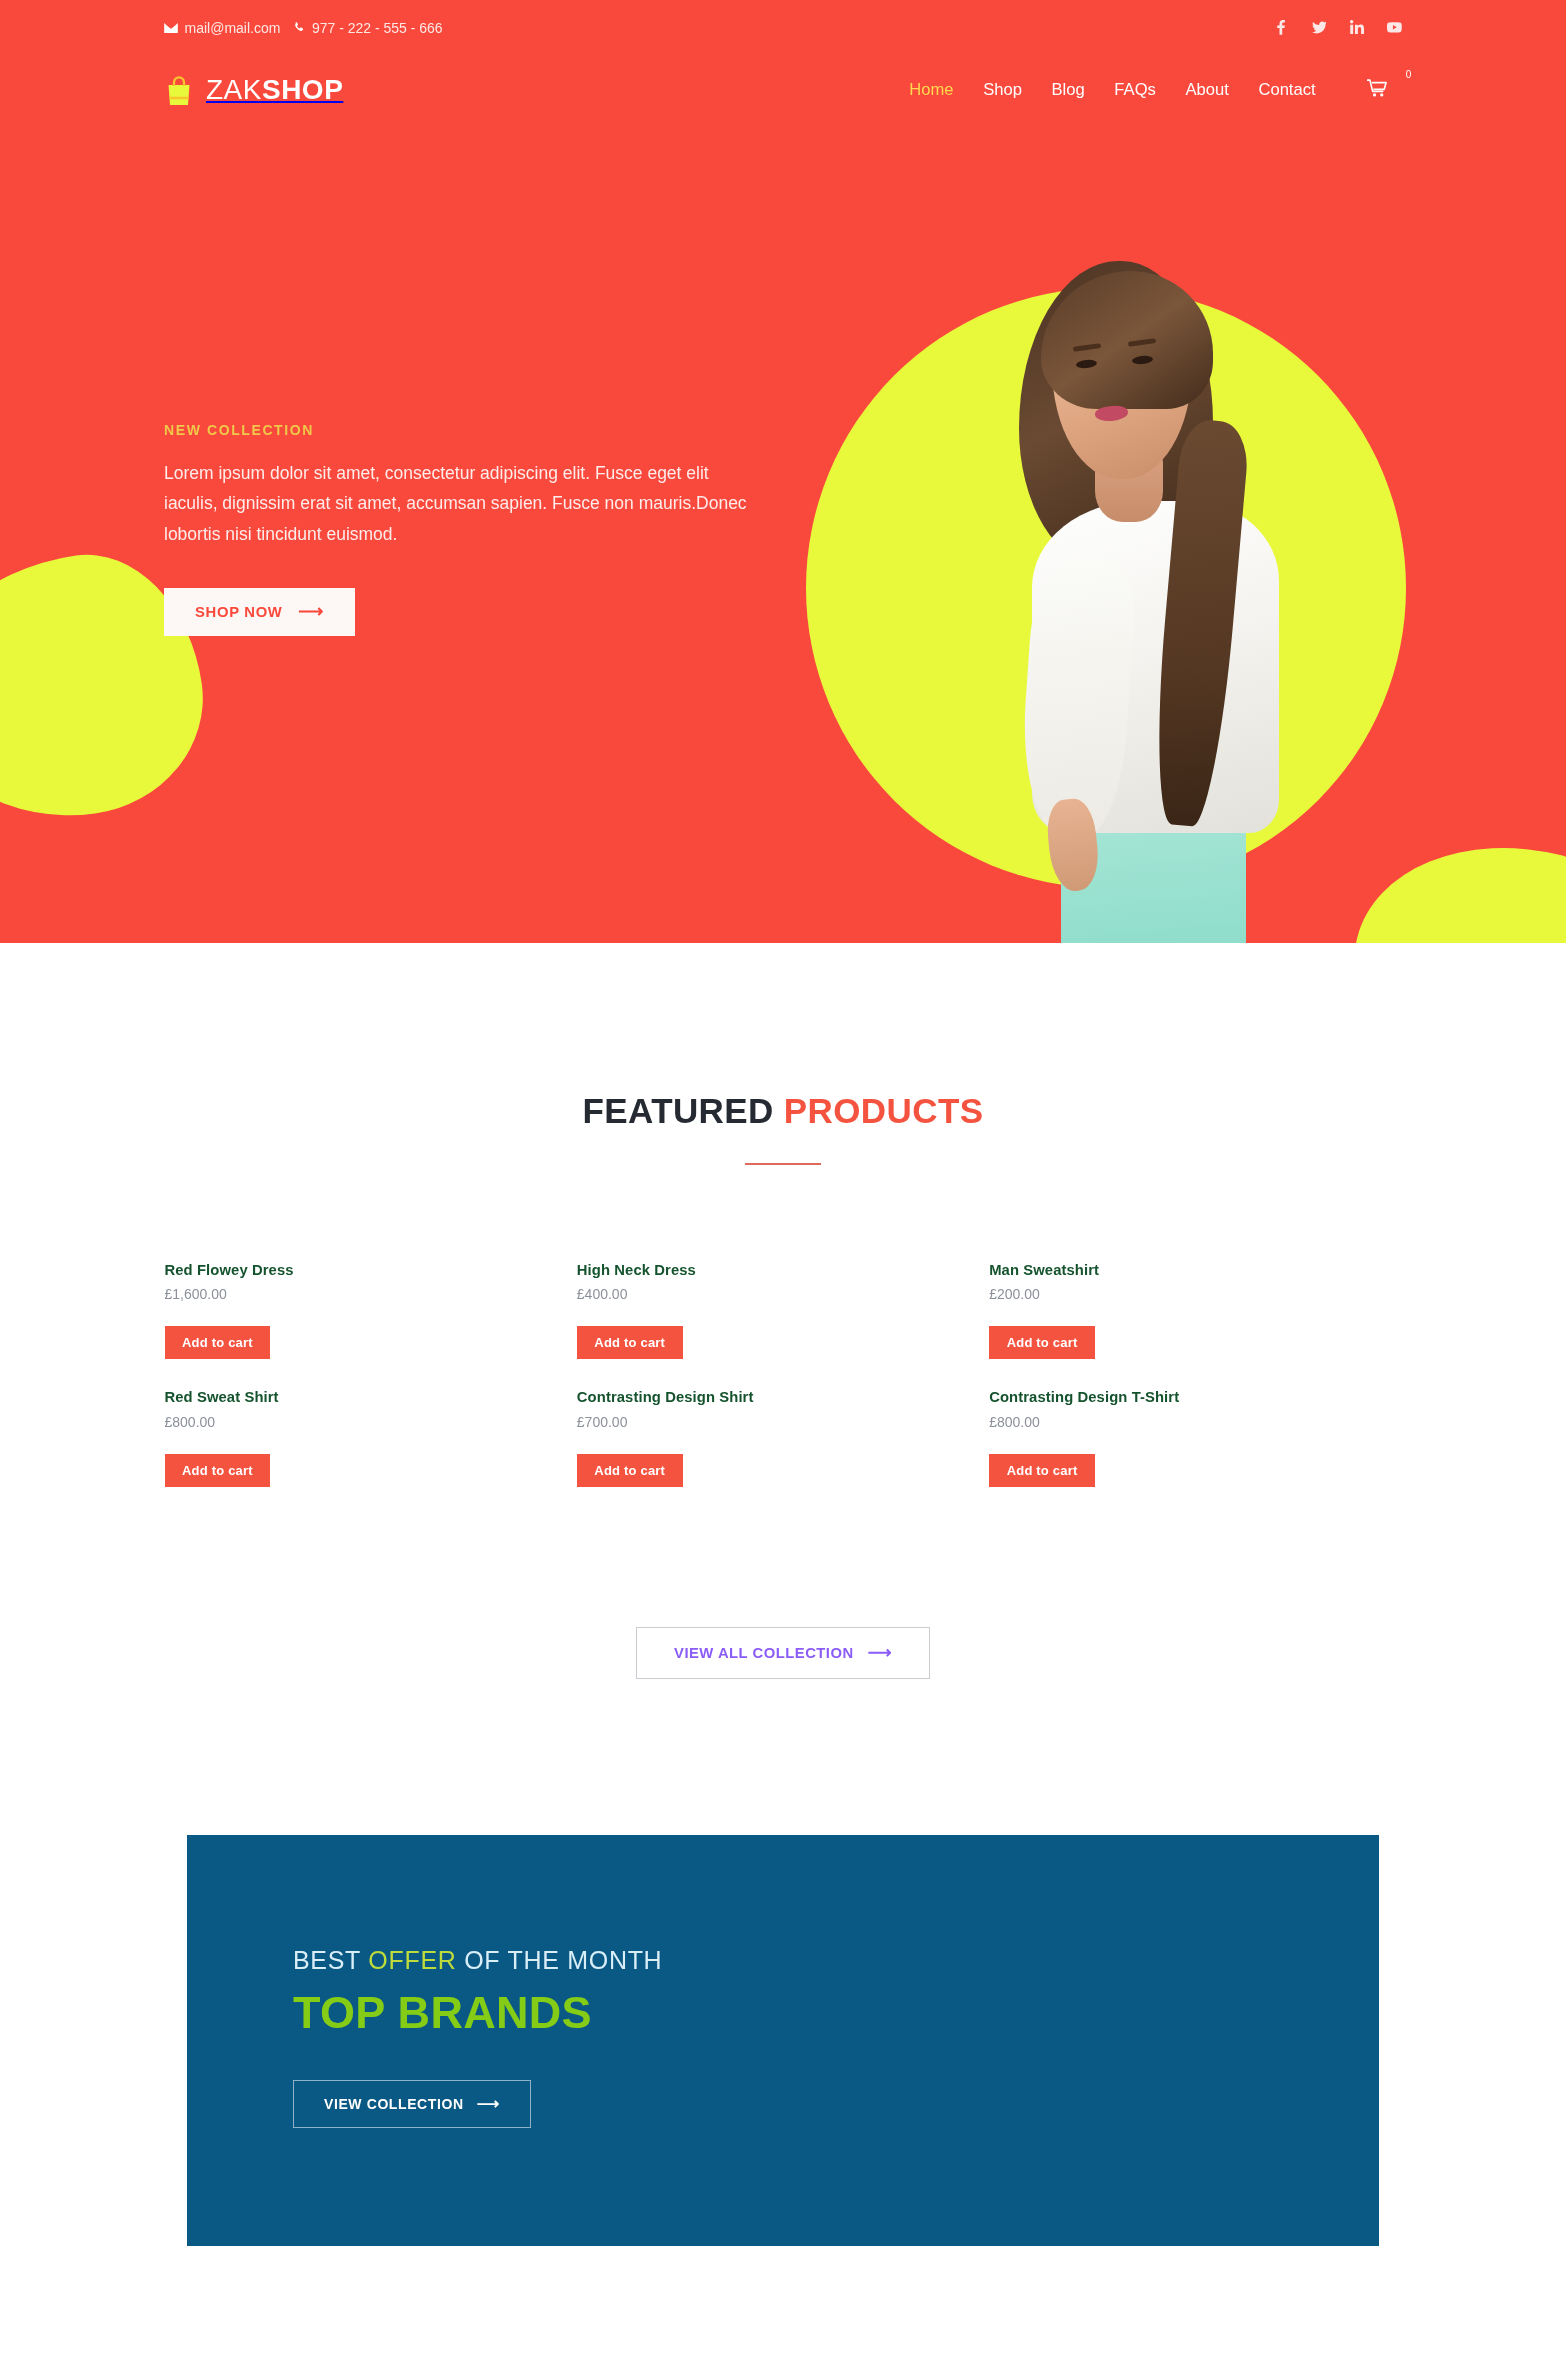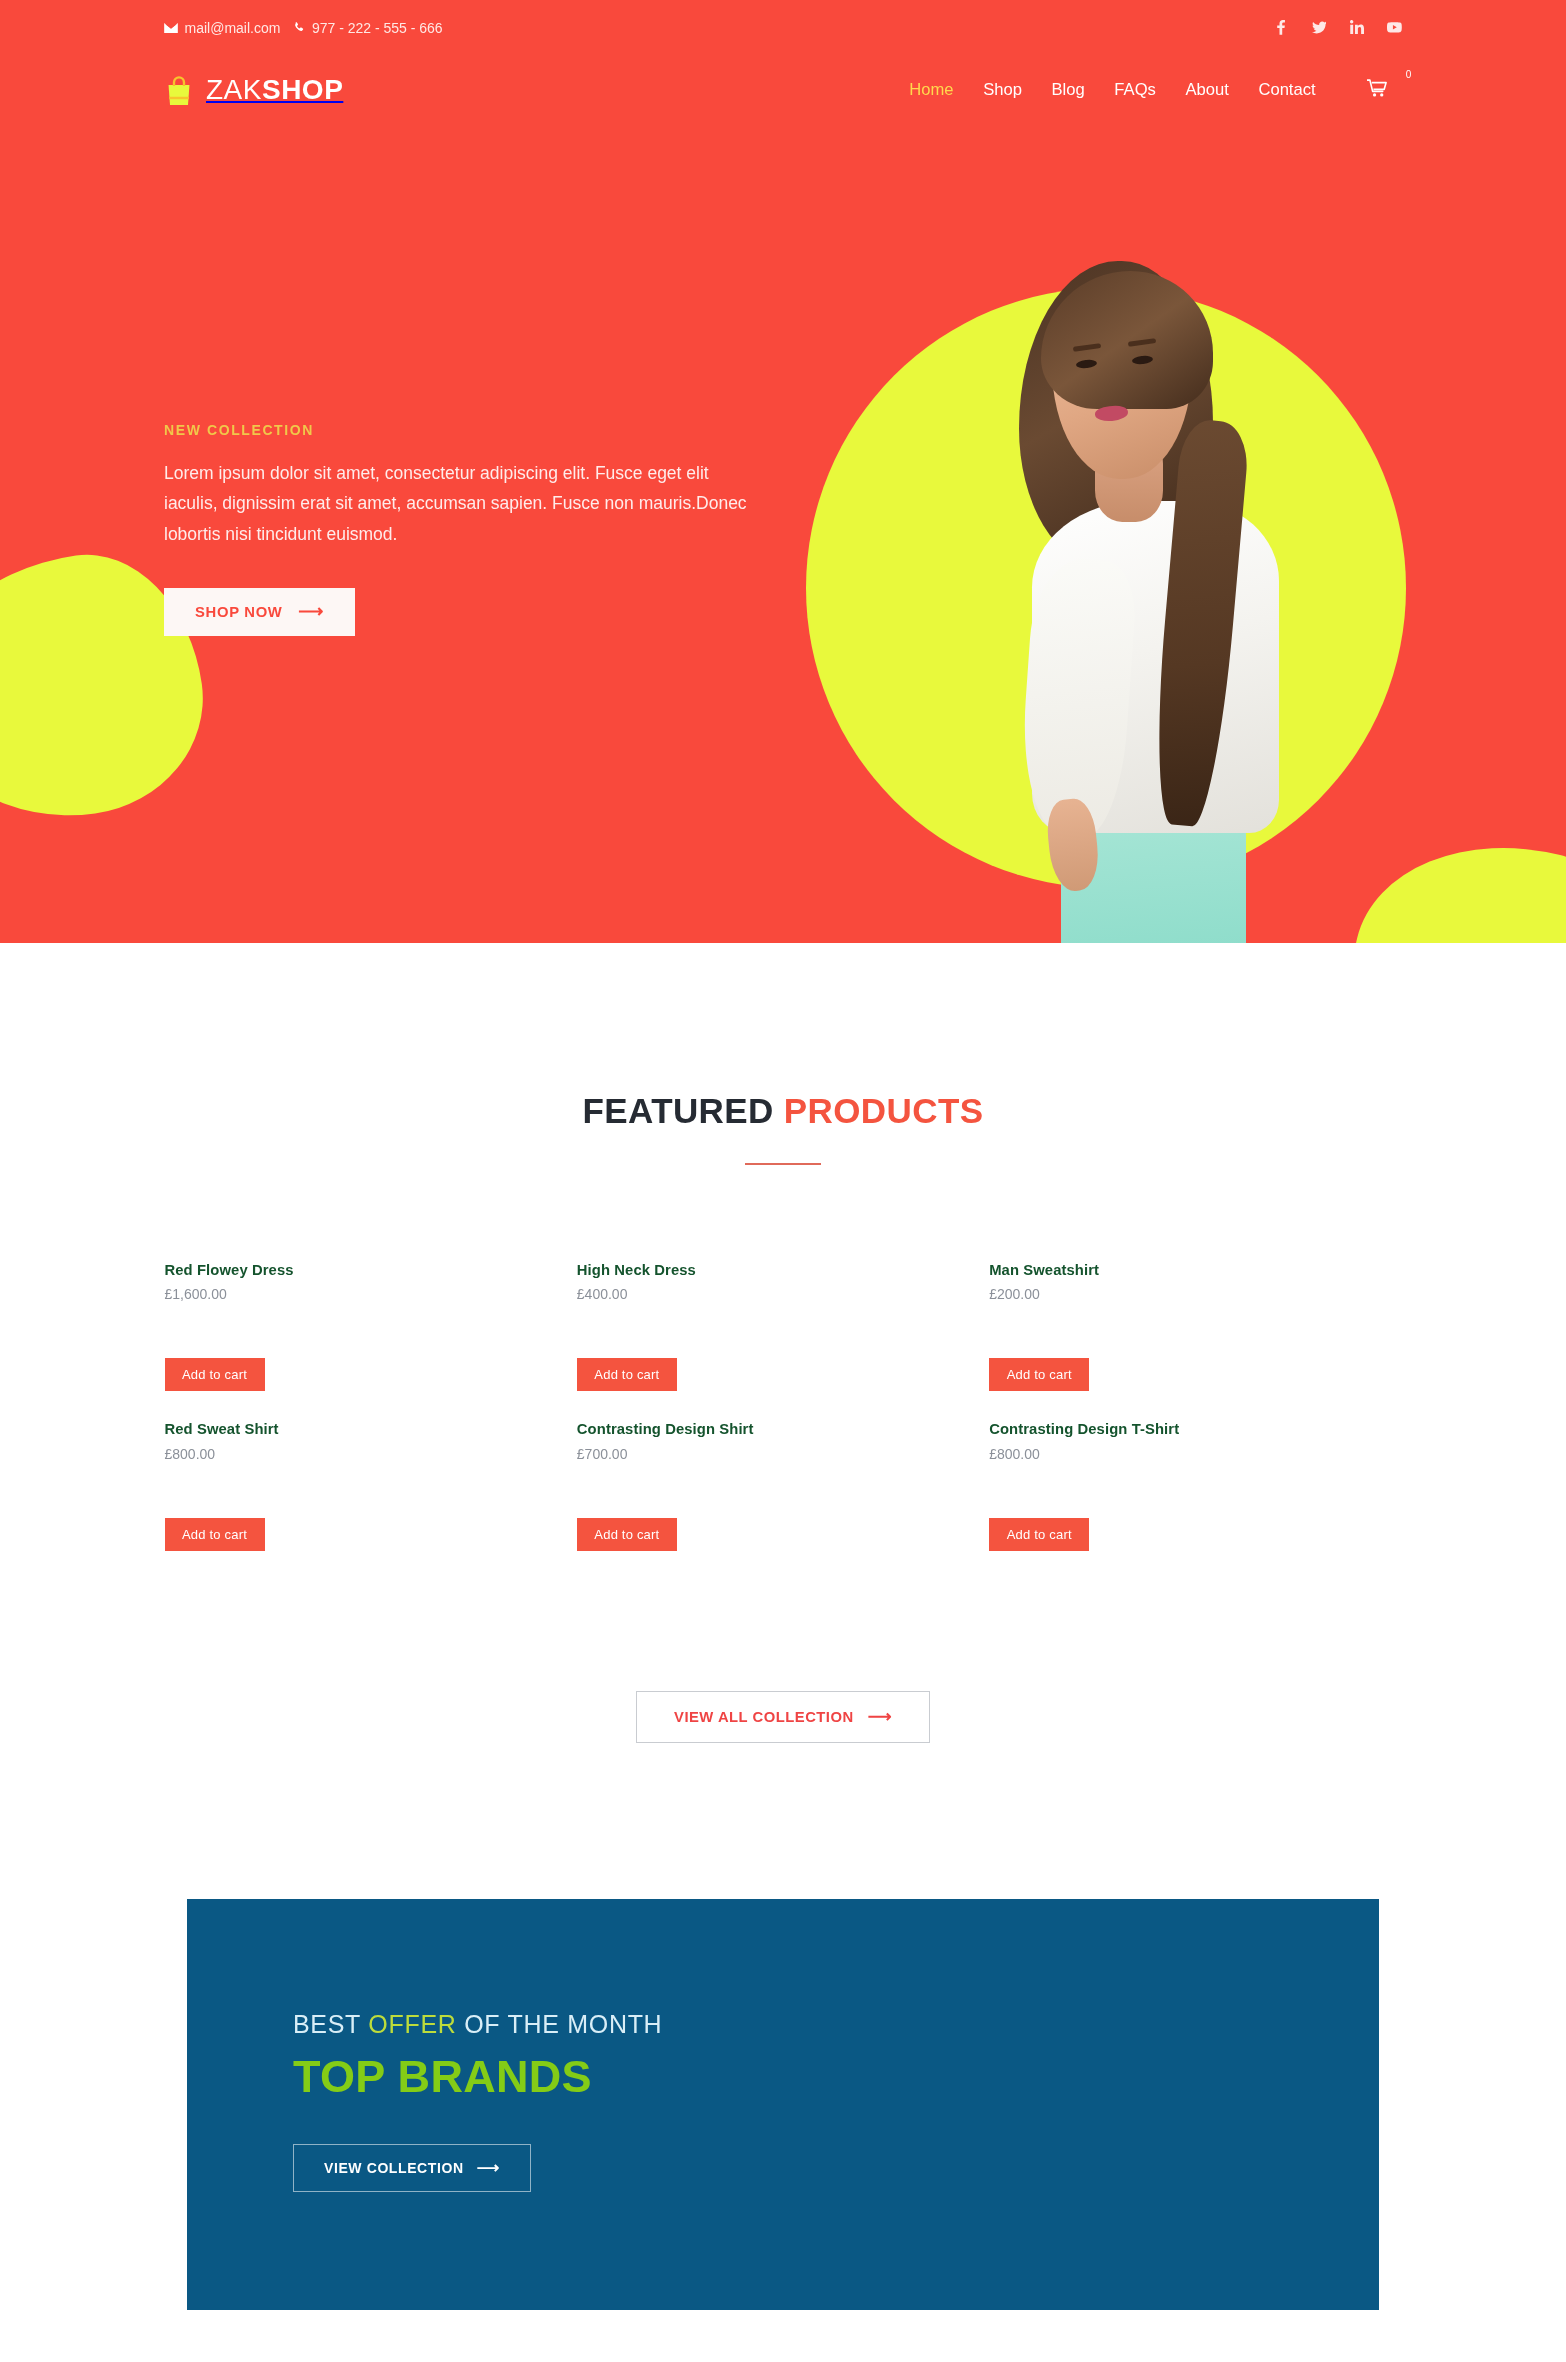--- a/index.html
+++ b/index.html
@@ -188,28 +188,28 @@
     row-gap:30px;
   }
   .prod{ padding-left:0; }
   .prod-name{
     font-size:14.8px; font-weight:700; color:#14532d;
     margin-bottom:8.3px; letter-spacing:0.1px;
   }
   .prod-price{ font-size:14px; color:#8b9099; margin-bottom:24px; }
   .btn-cart{
     display:inline-block; background:#f4543f; color:#ffffff;
-    font-size:13px; font-weight:400; letter-spacing:0.2px;
-    padding:9.2px 17.5px; border:none; cursor:pointer;margin-top:32px;
+    font-size:13px; font-weight:700; letter-spacing:0.2px;
+    padding:9.2px 17.5px; border:none; cursor:pointer;
   }
 
   .view-all-wrap{ text-align:center; margin-top:140px; }
   .btn-outline{
     display:inline-flex; align-items:center; gap:14px;
-    background:#ffffff; color:#ef4444;
+    background:#ffffff; color:#8b5cf6;
     border:0.9px solid #c9ccd1;
     font-size:14.8px; font-weight:700; letter-spacing:0.5px;
     padding:16.6px 37px; cursor:pointer; text-decoration:none;
   }
   .btn-outline .arw{ font-size:16.6px; line-height:1; }
 
   
   .offer-wrap{ margin-top:156px; padding:0 187px; }
   .offer{
     background:#0a5884; height:411px;

